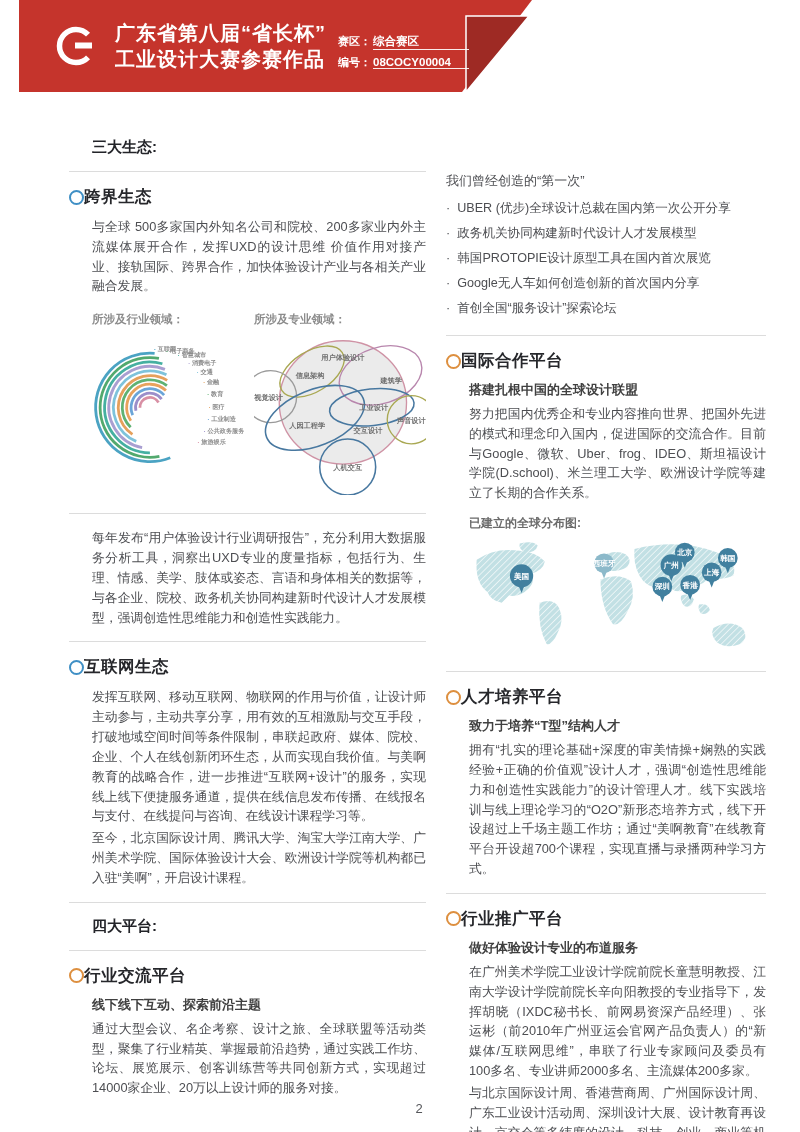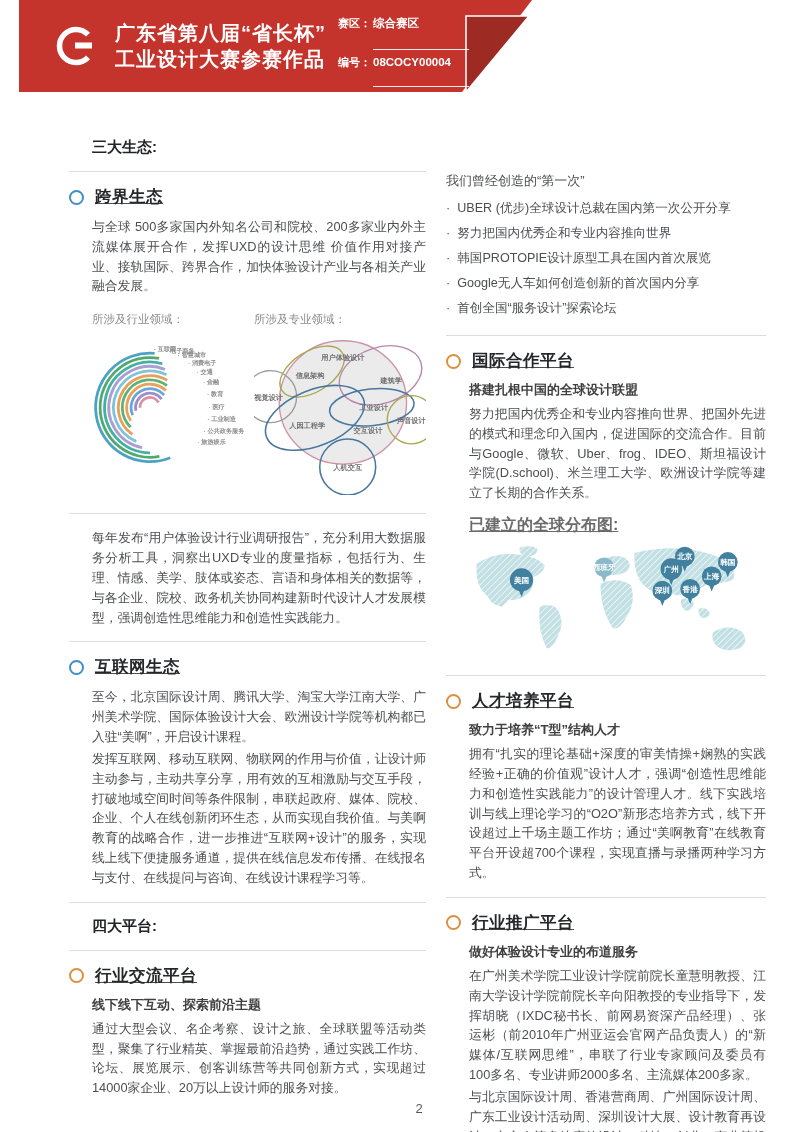--- a/index.html
+++ b/index.html
@@ -8,51 +8,51 @@
 
   
   .band{position:absolute;top:0;left:0;width:800px;height:92px;}
   .band svg.band-bg{position:absolute;top:0;left:0;}
   .band-content{position:absolute;top:0;left:0;width:540px;height:92px;display:flex;align-items:center;padding-left:34px;box-sizing:border-box;}
   .logo{width:46px;height:46px;flex:0 0 46px;margin-right:16px;}
   .title-block{color:#fff;font-weight:bold;font-size:20px;line-height:26px;letter-spacing:1px;white-space:nowrap;}
   .meta{margin-left:12px;margin-top:16px;color:#fff;white-space:nowrap;}
   .meta-row{margin-bottom:5px;font-size:11px;}
   .mlabel{font-weight:bold;margin-right:2px;}
-  .mvalue{display:inline-block;min-width:96px;border-bottom:1px solid rgba(255,255,255,.9);padding-bottom:18px;font-size:11.5px;font-weight:bold;}
+  .mvalue{display:inline-block;min-width:96px;border-bottom:1px solid rgba(255,255,255,.9);padding-bottom:0;font-size:11.5px;font-weight:bold;}
 
   
   .cols{display:flex;padding:0 70px 0 50px;gap:20px;}
   .col-left{flex:0 0 340px;padding-top:46px;}
   .col-right{flex:0 0 320px;padding-top:80px;}
 
   h2.group-title{font-size:15px;font-weight:bold;color:#232429;margin:0 0 0 23px;}
   .rule{border:none;border-top:1px solid #dcdcdc;margin:14px 0;}
 
   .sec{margin-top:4px;}
-  .sec-head{display:flex;align-items:center;gap:11px;margin:6px 0 9px 0;text-decoration:underline;}
+  .sec-head{display:flex;align-items:center;margin:6px 0 9px 0;}
   .ring{width:11px;height:11px;border-radius:50%;border:2px solid #3f8fc5;flex:0 0 11px;}
   .ring.orange{border-color:#dd8f3f;}
   .sec-head h3{font-size:16.5px;font-weight:bold;color:#26272b;margin:0;letter-spacing:.5px;}
   .sec p{margin:0 0 0 23px;font-size:12.8px;line-height:1.55;text-align:justify;}
   .sec p + p{margin-top:2px;}
   .subtitle{margin:0 0 5px 23px;font-size:13px;font-weight:bold;color:#404040;}
 
   
   .diagrams{display:flex;gap:10px;margin:16px 0 4px 23px;}
-  .diag-cap{font-size:11.5px;font-weight:400;color:#8b8b8b;margin-bottom:6px;}
+  .diag-cap{font-size:11.5px;font-weight:700;color:#8b8b8b;margin-bottom:6px;}
   .extra-para{margin:14px 0 0 23px;font-size:12.8px;line-height:1.55;text-align:justify;}
 
   
   .intro-title{font-size:13px;margin-bottom:6px;}
   ul.firsts{list-style:none;margin:0;padding:0;}
   ul.firsts li{font-size:12.6px;line-height:25px;display:flex;}
   ul.firsts .dot{margin-right:7px;}
 
-  .map-cap{font-size:16px;font-weight:600;color:#6b6b6b;margin:12px 0 8px 23px;text-decoration:underline;}
+  .map-cap{font-size:12px;font-weight:600;color:#6b6b6b;margin:12px 0 8px 23px;}
   .map-wrap{margin-left:23px;}
 
   .pagenum{position:absolute;bottom:16px;left:0;right:0;text-align:center;font-size:13px;color:#55565a;}
 </style>
 </head>
 <body>
 
 <div class="page">
 
   <header class="band">
@@ -156,22 +156,22 @@
       <section class="sec">
         <p>每年发布“用户体验设计行业调研报告”，充分利用大数据服务分析工具，洞察出UXD专业的度量指标，包括行为、生理、情感、美学、肢体或姿态、言语和身体相关的数据等，与各企业、院校、政务机关协同构建新时代设计人才发展模型，强调创造性思维能力和创造性实践能力。</p>
       </section>
       <hr class="rule">
 
       <section class="sec">
         <div class="sec-head">
           <span class="ring"></span>
           <h3>互联网生态</h3>
         </div>
+        <p>发挥互联网、移动互联网、物联网的作用与价值，让设计师主动参与，主动共享分享，用有效的互相激励与交互手段，打破地域空间时间等条件限制，串联起政府、媒体、院校、企业、个人在线创新闭环生态，从而实现自我价值。与美啊教育的战略合作，进一步推进“互联网+设计”的服务，实现线上线下便捷服务通道，提供在线信息发布传播、在线报名与支付、在线提问与咨询、在线设计课程学习等。</p>
         <p>至今，北京国际设计周、腾讯大学、淘宝大学江南大学、广州美术学院、国际体验设计大会、欧洲设计学院等机构都已入驻“美啊”，开启设计课程。</p>
-        <p>发挥互联网、移动互联网、物联网的作用与价值，让设计师主动参与，主动共享分享，用有效的互相激励与交互手段，打破地域空间时间等条件限制，串联起政府、媒体、院校、企业、个人在线创新闭环生态，从而实现自我价值。与美啊教育的战略合作，进一步推进“互联网+设计”的服务，实现线上线下便捷服务通道，提供在线信息发布传播、在线报名与支付、在线提问与咨询、在线设计课程学习等。</p>
       </section>
       <hr class="rule">
 
       <h2 class="group-title">四大平台:</h2>
       <hr class="rule">
 
       <section class="sec">
         <div class="sec-head">
           <span class="ring orange"></span>
           <h3>行业交流平台</h3>
@@ -183,21 +183,21 @@
 
     <div class="col col-right">
       <div class="intro-title">我们曾经创造的“第一次”</div>
       <ul class="firsts">
           <li>
             <span class="dot">·</span>
             <span>UBER (优步)全球设计总裁在国内第一次公开分享</span>
           </li>
           <li>
             <span class="dot">·</span>
-            <span>努力把国内优秀企和专业内容推向世界</span>
+            <span>政务机关协同构建新时代设计人才发展模型</span>
           </li>
           <li>
             <span class="dot">·</span>
             <span>韩国PROTOPIE设计原型工具在国内首次展览</span>
           </li>
           <li>
             <span class="dot">·</span>
             <span>Google无人车如何创造创新的首次国内分享</span>
           </li>
           <li>

